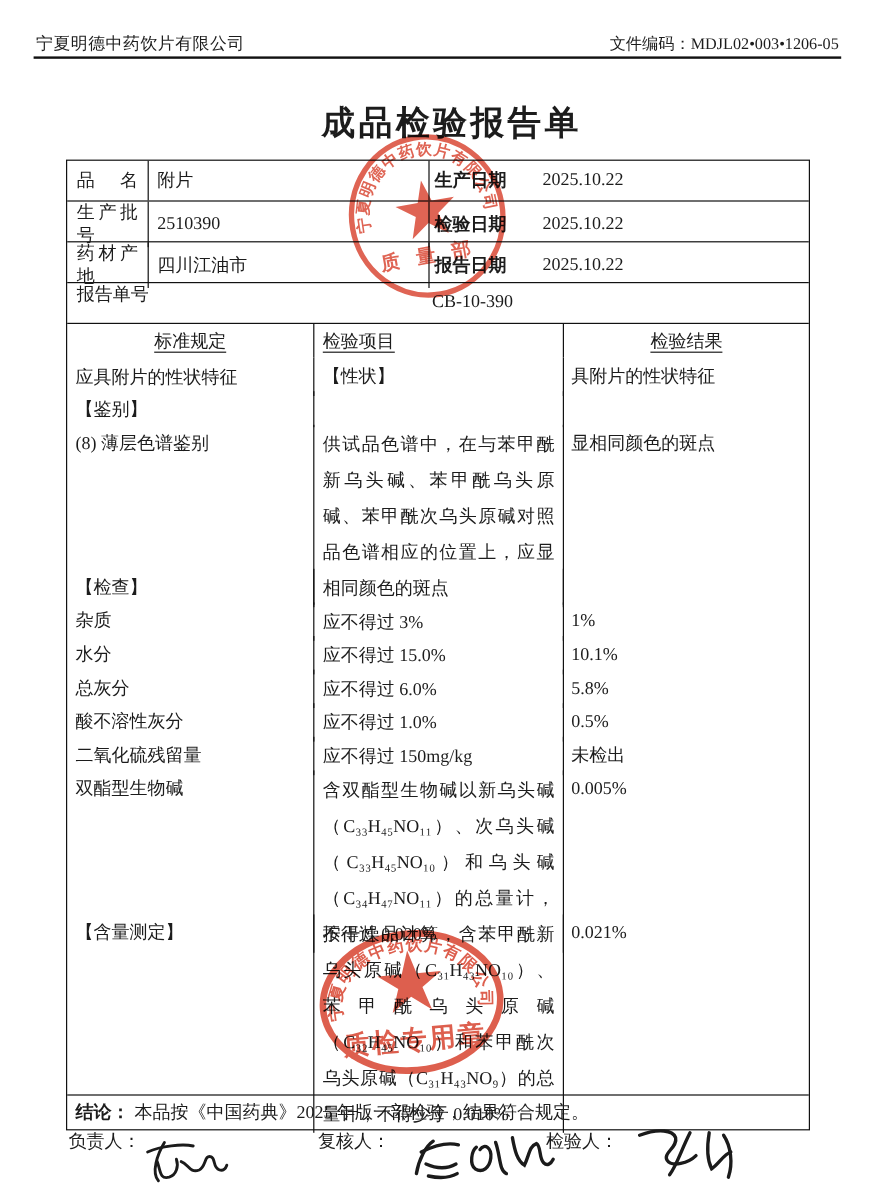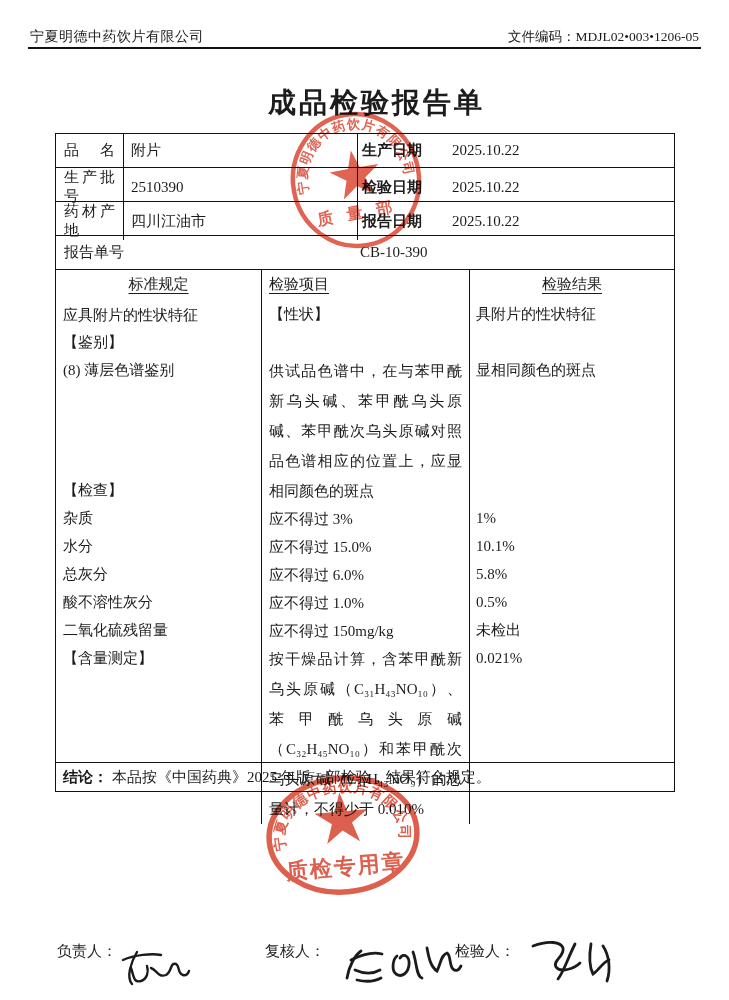--- a/index.html
+++ b/index.html
@@ -22,21 +22,21 @@
   .doc-table{position:absolute;left:55px;top:133px;width:620px;border:1.6px solid #111;box-sizing:border-box;}
   .irow{display:grid;grid-template-columns:68px 234px 1fr;height:33px;border-bottom:1px solid #111;}
   .irow .c1{border-right:1px solid #111;display:flex;align-items:center;padding:0 8px;}
   .irow .c2{border-right:1px solid #111;display:flex;align-items:center;padding:0 7px;}
   .irow .c3{display:flex;align-items:center;padding:0 4px;}
   .lbl-just{display:inline-block;width:60px;font-size:15px;text-align:justify;text-align-last:justify;}
   .val{font-size:15px;}
   .c3 .dlabel{width:90px;font-size:15px;font-weight:bold;}
   .c3 .dval{font-size:15px;}
   .irow4{display:grid;grid-template-columns:300px 1fr;height:33px;border-bottom:1px solid #111;}
-  .irow4 .c1{display:flex;align-items:center;padding:0 8px;font-family:Liberation Mono, monospace;}
+  .irow4 .c1{display:flex;align-items:flex-start;padding:0 8px;font-family:Liberation Mono, monospace;}
   .irow4 .c2{display:flex;align-items:center;padding:0 4px;font-size:15px;}
   
   .thead{display:grid;grid-template-columns:206px 208px 1fr;height:28px;}
   .thead .h{font-size:15px;padding-top:5px;box-sizing:border-box;}
   .thead .h1{border-right:1px solid #111;padding-left:7px;}
   .thead .h2{border-right:1px solid #111;text-align:center;}
   .thead .h3{text-align:center;}
   .thead .h span{text-decoration:underline;text-underline-offset:4px;}
   .trow{display:grid;grid-template-columns:206px 208px 1fr;height:28px;}
   .trow .td{box-sizing:border-box;font-size:15px;padding:2px 7px 0 7px;line-height:28px;}
@@ -174,20 +174,25 @@
     <div class="td std">应不得过 1.0%</div>
     <div class="td res">0.5%</div>
   </div>
 
   <div class="trow">
     <div class="td item">二氧化硫残留量</div>
     <div class="td std">应不得过 150mg/kg</div>
     <div class="td res">未检出</div>
   </div>
 
+  <div class="trow">
+    <div class="td item">双酯型生物碱</div>
+    <div class="td std">含双酯型生物碱以新乌头碱（C₃₃H₄₅NO₁₁）、次乌头碱（C₃₃H₄₅NO₁₀）和乌头碱（C₃₄H₄₇NO₁₁）的总量计，不得过 0.020%</div>
+    <div class="td res">0.005%</div>
+  </div>
 
   <div class="trow">
     <div class="td item">【含量测定】</div>
     <div class="td std">按干燥品计算，含苯甲酰新乌头原碱（C₃₁H₄₃NO₁₀）、苯甲酰乌头原碱（C₃₂H₄₅NO₁₀）和苯甲酰次乌头原碱（C₃₁H₄₃NO₉）的总量计，不得少于 0.010%</div>
     <div class="td res">0.021%</div>
   </div>
 </div>
 
     <div class="concl">
       <b>结论：</b>

